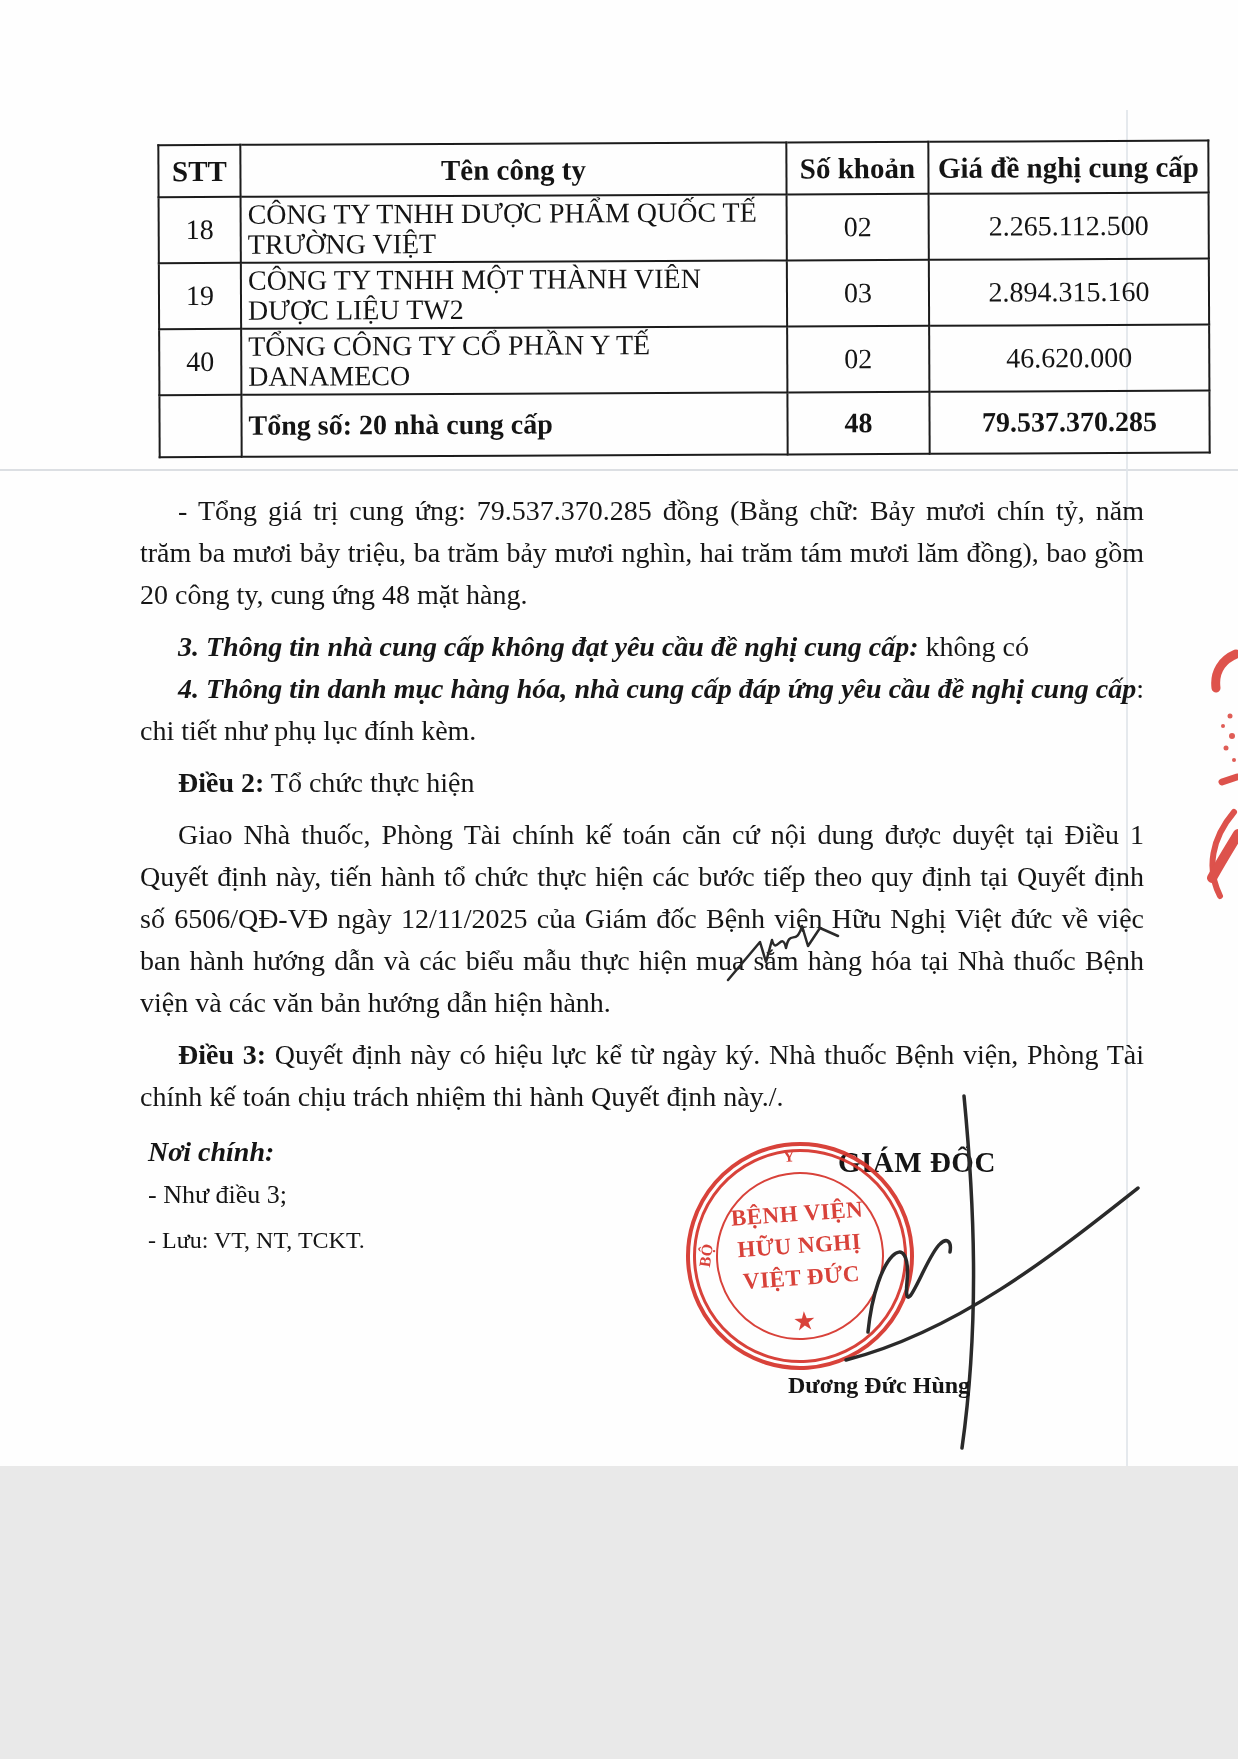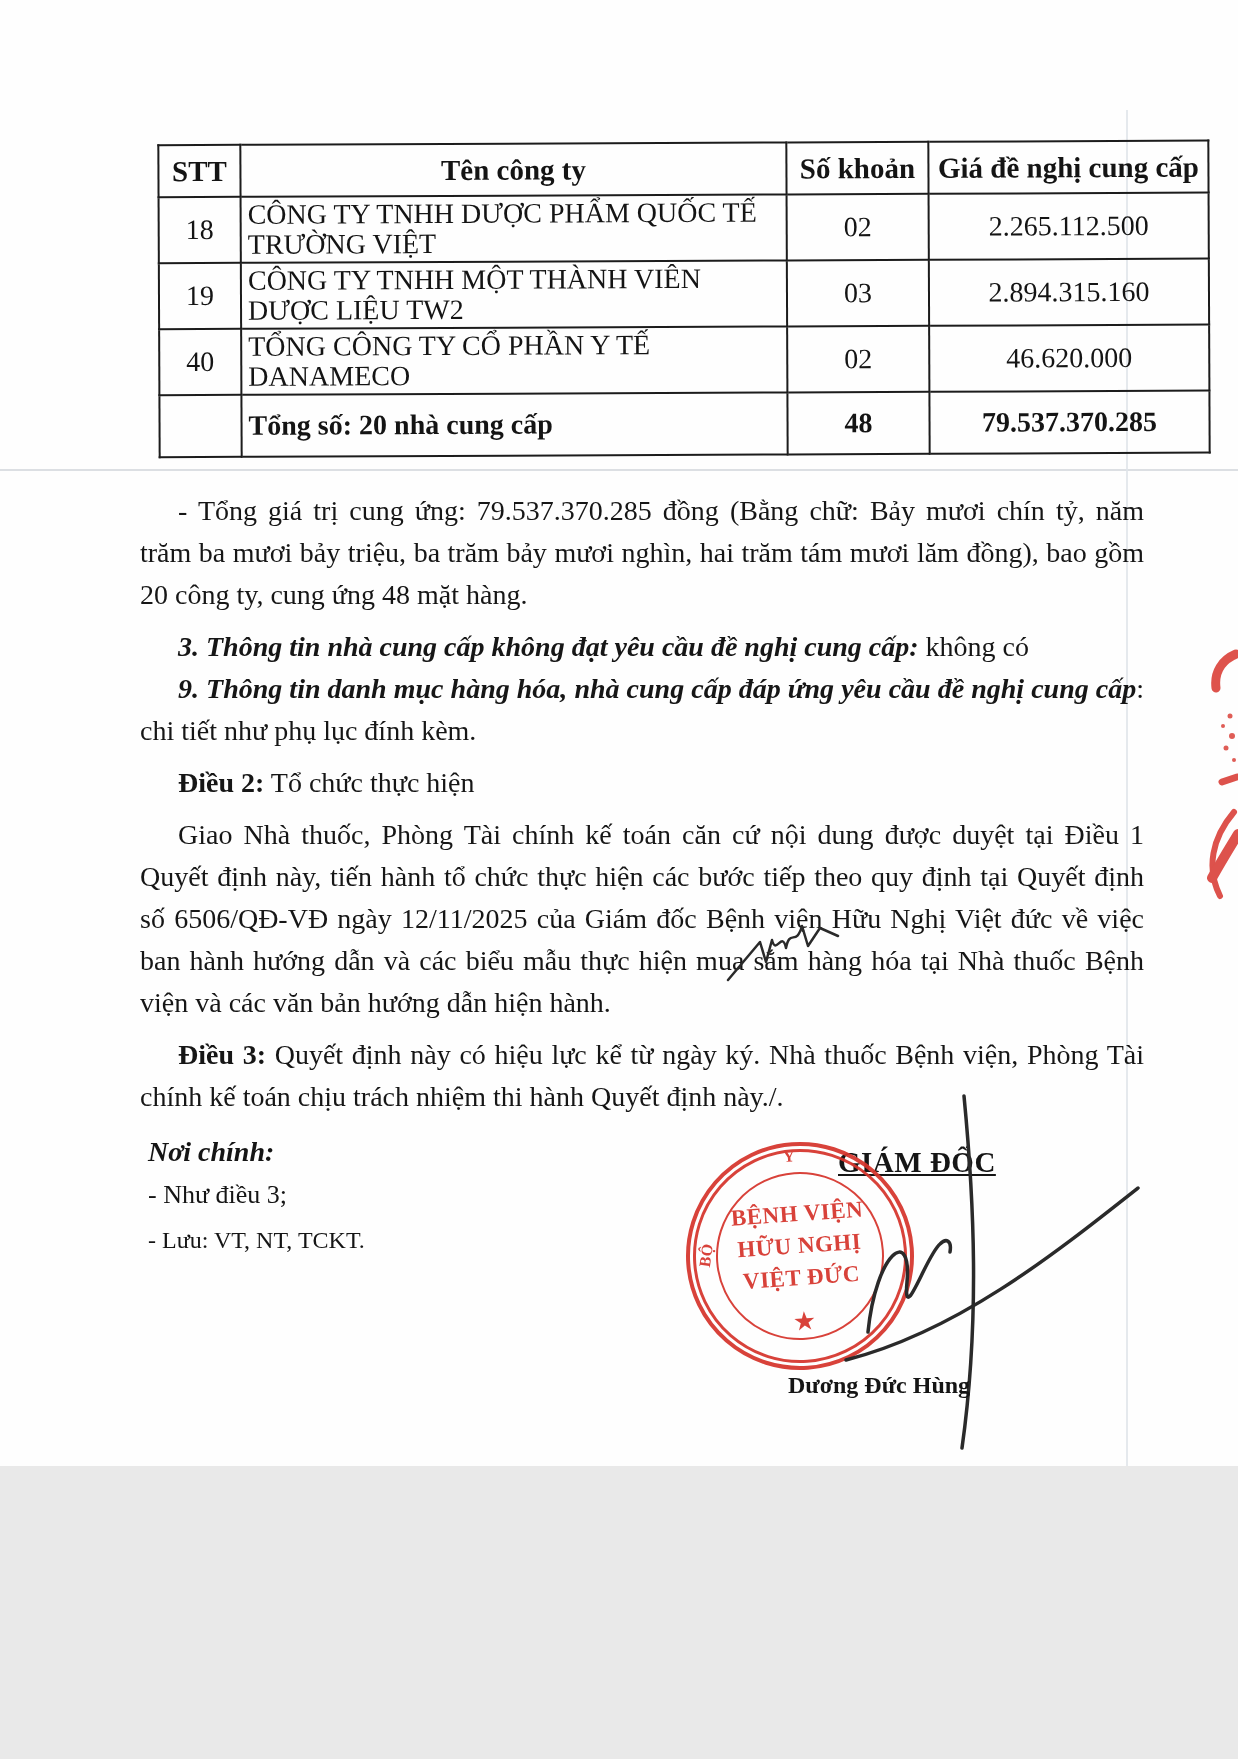--- a/index.html
+++ b/index.html
@@ -45,21 +45,21 @@
   .bodytext p.sp{margin-top:10px;}
   .bi{font-weight:bold;font-style:italic;}
   .b{font-weight:bold;}
 
   
   .noinhan{position:absolute;left:148px;top:1136px;width:360px;}
   .noinhan .nh-title{font-weight:bold;font-style:italic;font-size:28px;}
   .noinhan .nh-line{font-size:26px;margin-top:12px;}
   .noinhan .nh-line2{font-size:24px;margin-top:17px;}
 
-  .giamdoc{position:absolute;left:838px;top:1146px;font-weight:bold;font-size:29px;letter-spacing:.5px;text-decoration:underline;}
+  .giamdoc{position:absolute;left:838px;top:1146px;font-weight:bold;font-size:29px;letter-spacing:.5px;}
   .signer{position:absolute;left:788px;top:1372px;font-weight:bold;font-size:24px;}
   .pagenum{position:absolute;left:620px;top:1676px;width:44px;text-align:center;font-size:27px;}
 
   
   .stamp{position:absolute;left:686px;top:1142px;width:228px;height:228px;opacity:.93;transform:rotate(-4deg);}
   .st-o,.st-m,.st-i{position:absolute;border-radius:50%;box-sizing:border-box;}
   .st-o{left:0;top:0;width:228px;height:228px;border:4px solid var(--red);}
   .st-m{left:7px;top:7px;width:214px;height:214px;border:3px solid var(--red);}
   .st-i{left:30px;top:30px;width:168px;height:168px;border:2px solid var(--red);}
   .st-text{position:absolute;left:30px;top:56px;width:168px;text-align:center;
@@ -114,21 +114,21 @@
           <td class="so">48</td>
           <td class="gia">79.537.370.285</td>
         </tr>
       </tbody>
     </table>
   </div>
 
   <div class="bodytext">
     <p class="sp">- Tổng giá trị cung ứng: 79.537.370.285 đồng (Bằng chữ: Bảy mươi chín tỷ, năm trăm ba mươi bảy triệu, ba trăm bảy mươi nghìn, hai trăm tám mươi lăm đồng), bao gồm 20 công ty, cung ứng 48 mặt hàng.</p>
     <p class="sp"><span class="bi">3. Thông tin nhà cung cấp không đạt yêu cầu đề nghị cung cấp:</span><span> không có</span></p>
-    <p><span class="bi">9. Thông tin danh mục hàng hóa, nhà cung cấp đáp ứng yêu cầu đề nghị cung cấp</span><span>: chi tiết như phụ lục đính kèm.</span></p>
+    <p><span class="bi">4. Thông tin danh mục hàng hóa, nhà cung cấp đáp ứng yêu cầu đề nghị cung cấp</span><span>: chi tiết như phụ lục đính kèm.</span></p>
     <p class="sp"><span class="b">Điều 2:</span><span> Tổ chức thực hiện</span></p>
     <p class="sp">Giao Nhà thuốc, Phòng Tài chính kế toán căn cứ nội dung được duyệt tại Điều 1 Quyết định này, tiến hành tổ chức thực hiện các bước tiếp theo quy định tại Quyết định số 6506/QĐ-VĐ ngày 12/11/2025 của Giám đốc Bệnh viện Hữu Nghị Việt đức về việc ban hành hướng dẫn và các biểu mẫu thực hiện mua sắm hàng hóa tại Nhà thuốc Bệnh viện và các văn bản hướng dẫn hiện hành.</p>
     <p class="sp"><span class="b">Điều 3:</span><span> Quyết định này có hiệu lực kể từ ngày ký. Nhà thuốc Bệnh viện, Phòng Tài chính kế toán chịu trách nhiệm thi hành Quyết định này./.</span></p>
   </div>
 
   <div class="noinhan">
     <div class="nh-title">Nơi chính:</div>
     <div class="nh-line">- Như điều 3;</div>
     <div class="nh-line2">- Lưu: VT, NT, TCKT.</div>
   </div>

